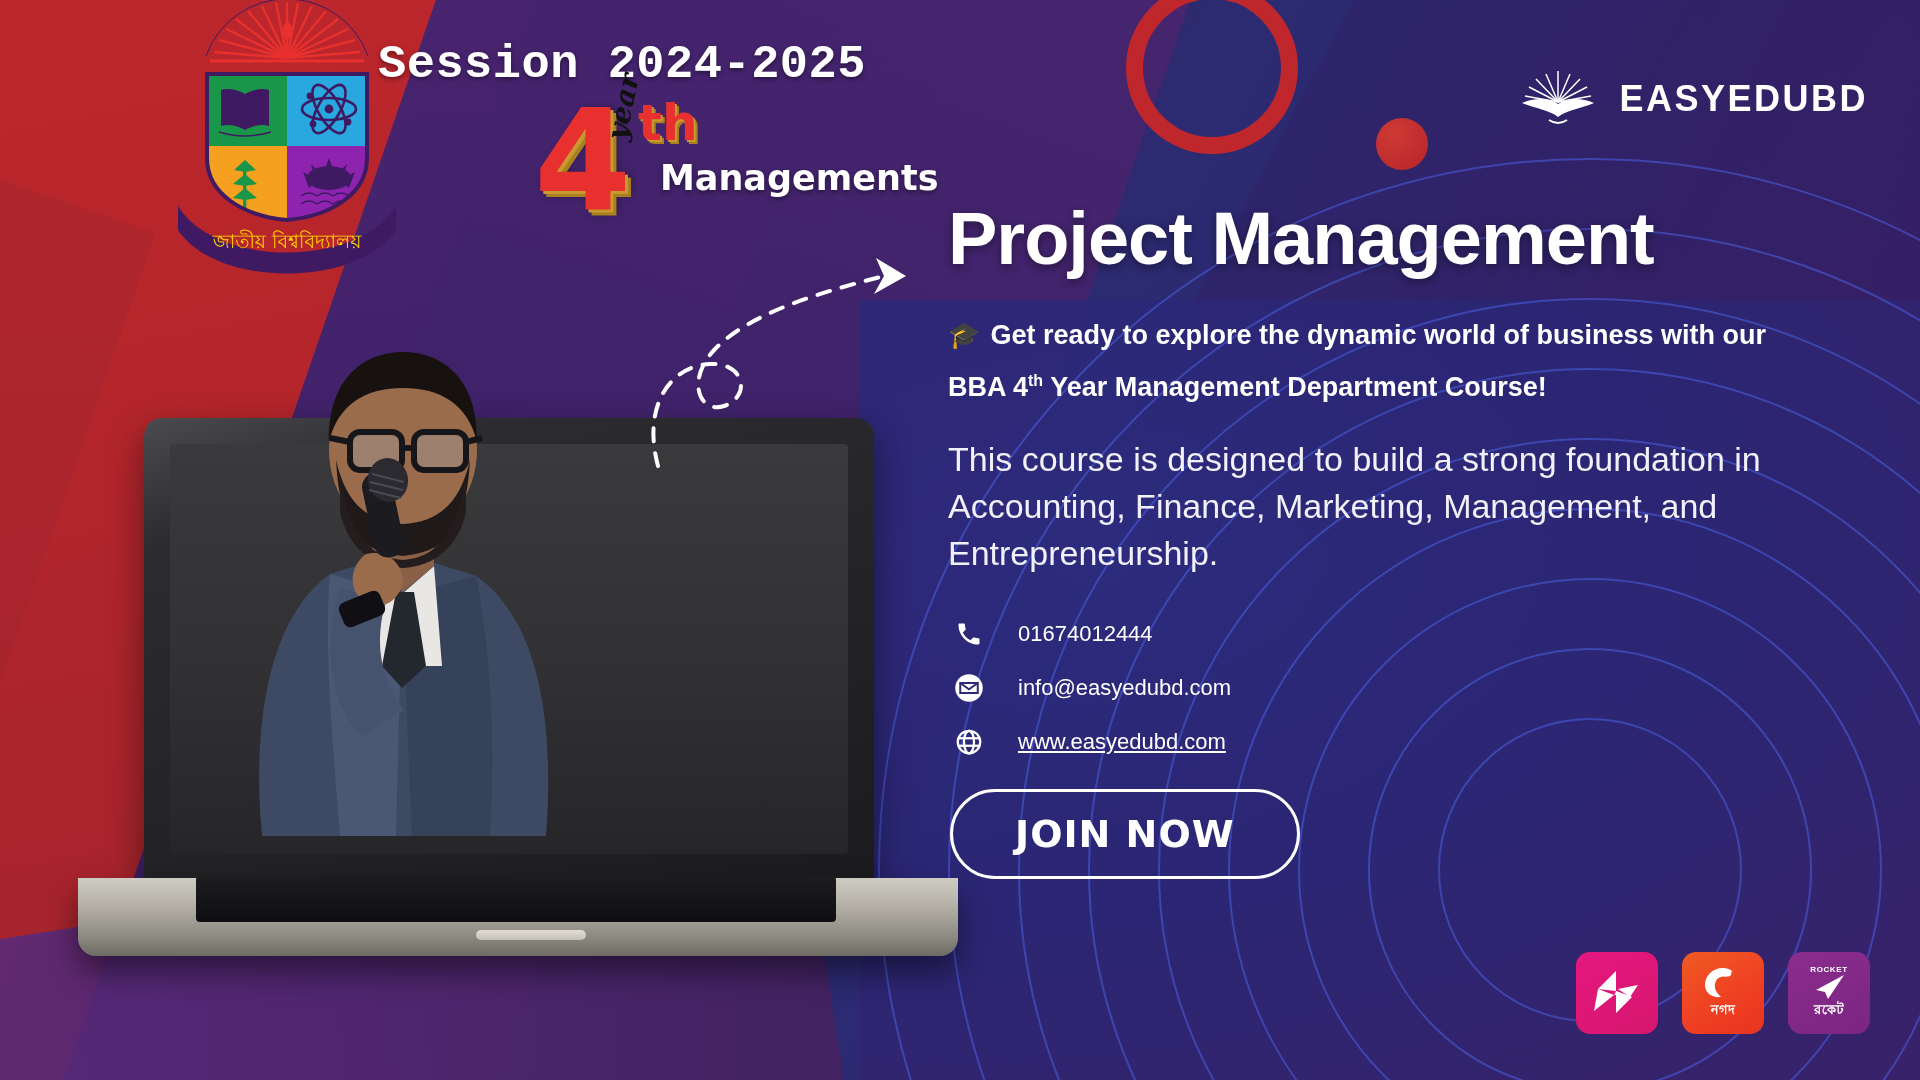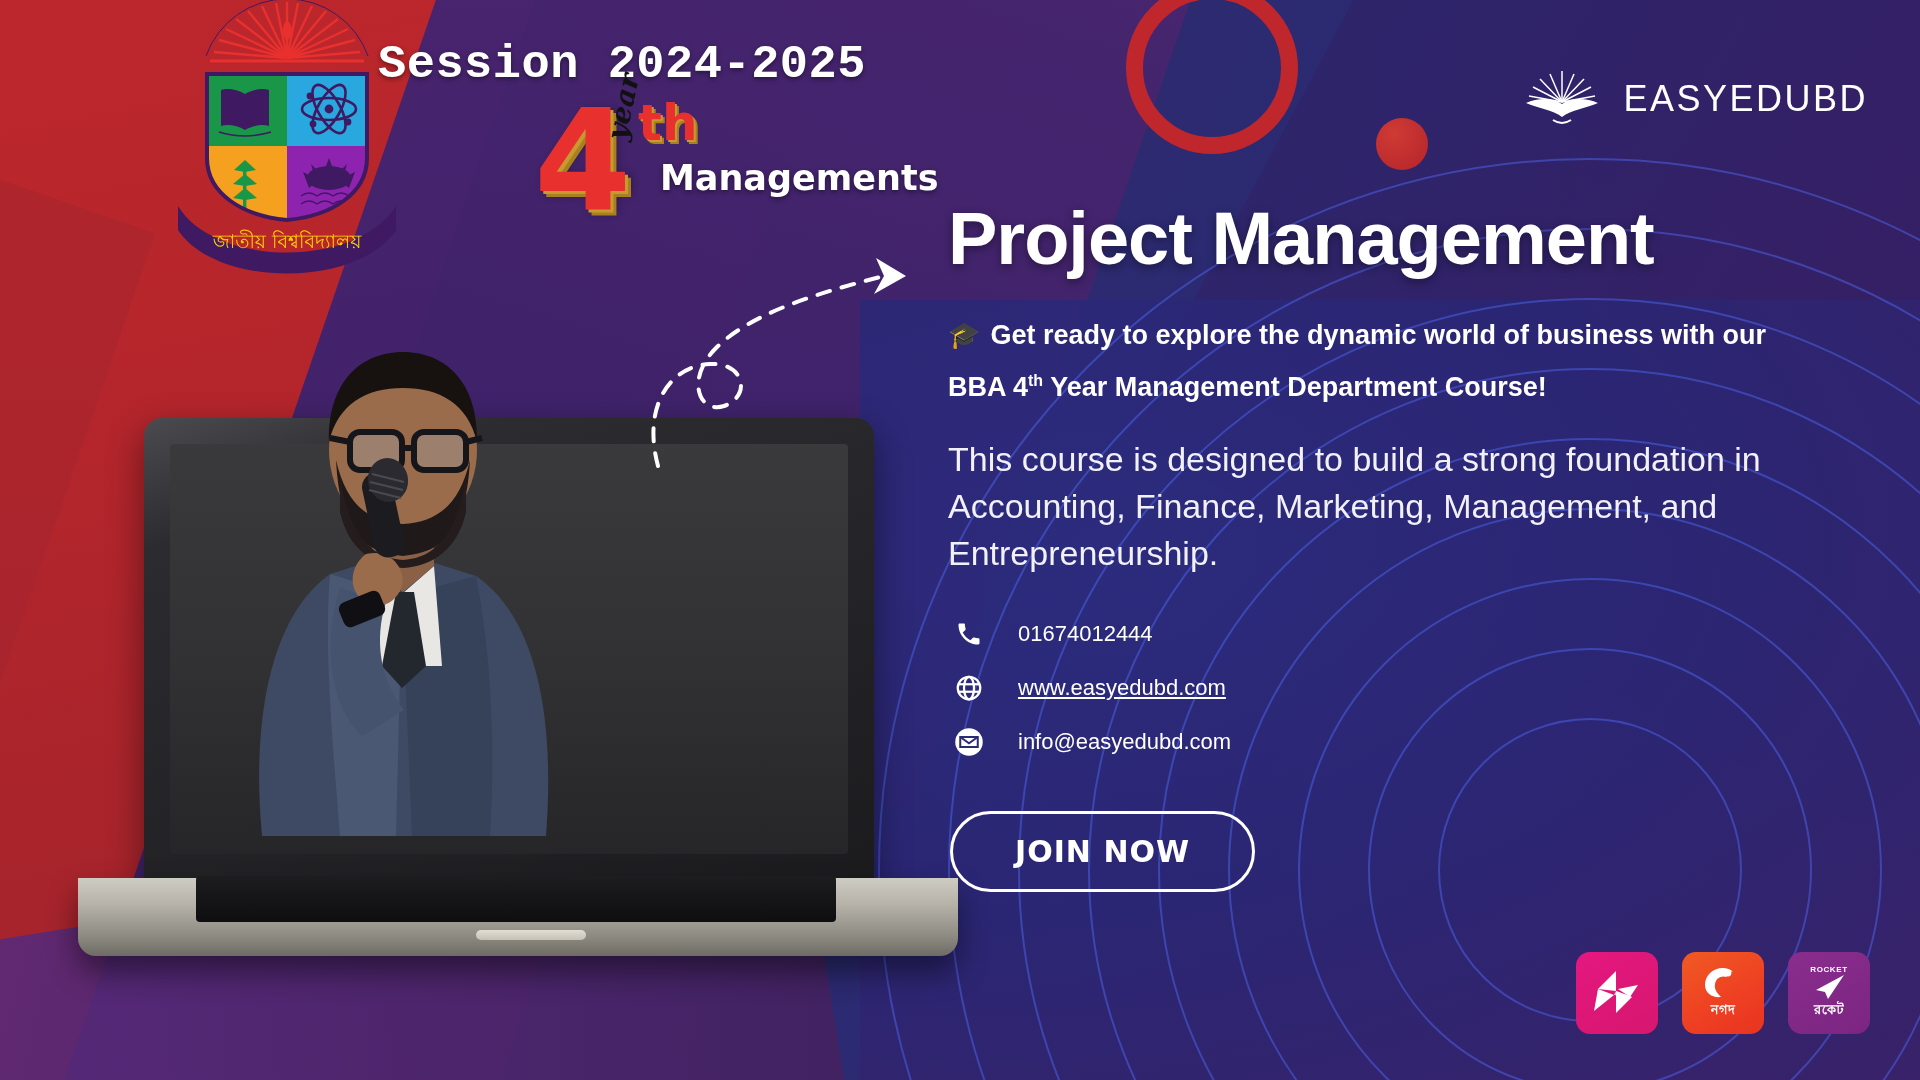--- a/index.html
+++ b/index.html
@@ -70,21 +70,21 @@
   .badge4 .th{position:absolute;left:104px;top:2px;font-size:50px;font-weight:bold;
     font-family:"DejaVu Sans",sans-serif;color:#e8312f;
     text-shadow:2px 2px 0 #c8992f, 4px 4px 0 #a8801f;}
   .badge4 .yr{position:absolute;left:66px;top:44px;font-size:28px;font-style:italic;font-weight:bold;
     font-family:"DejaVu Serif",serif;color:#111;transform:rotate(-78deg);transform-origin:left top;}
   .mgmt{position:absolute;left:660px;top:158px;font-size:35px;font-weight:bold;color:#ffffff;
     font-family:"DejaVu Sans",sans-serif;text-shadow:0 2px 5px rgba(0,0,0,.45);}
 
   
   .brand{position:absolute;right:52px;top:70px;display:flex;align-items:center;gap:22px;}
-  .brand .bname{font-size:36px;font-weight:normal;color:#fff;letter-spacing:2.5px;
+  .brand .bname{font-size:36px;font-weight:bold;color:#fff;letter-spacing:2.5px;
     font-family:"Liberation Sans",sans-serif;}
 
   
   .laptop{position:absolute;left:78px;top:418px;width:880px;height:560px;}
   .lid{position:absolute;left:66px;top:0;width:730px;height:470px;border-radius:18px 18px 6px 6px;
     background:linear-gradient(160deg,#4b4b4f 0%,#2c2c30 18%,#1b1b1e 100%);
     box-shadow:0 14px 36px rgba(0,0,0,.45);}
   .screen{position:absolute;left:26px;top:26px;width:678px;height:410px;border-radius:4px;
     background:linear-gradient(180deg,#3a3a3c 0%,#313133 55%,#262628 100%);overflow:hidden;}
   .base{position:absolute;left:0;top:460px;width:880px;height:78px;border-radius:0 0 18px 18px;
@@ -112,22 +112,22 @@
   .desc{font-size:34px;line-height:47px;color:#f2f0f8;margin:0 0 40px 0;font-weight:400;}
 
   .contacts{margin:0 0 30px 4px;}
   .crow{display:flex;align-items:center;gap:32px;margin-bottom:20px;}
   .crow .ci{width:34px;height:34px;display:flex;align-items:center;justify-content:center;
     color:#fff;flex:0 0 34px;}
   .crow .ctext{font-size:22px;color:#ffffff;}
   .crow .ctext.link{text-decoration:underline;}
 
   .joinbtn{display:inline-block;margin-left:2px;padding:20px 62px;border:3px solid #ffffff;
-    border-radius:60px;background:transparent;color:#ffffff;font-size:30px;font-weight:bold;
-    letter-spacing:1px;font-family:"DejaVu Sans",sans-serif;cursor:pointer;margin-top:22px;}
+    border-radius:60px;background:transparent;color:#ffffff;font-size:38px;font-weight:bold;
+    letter-spacing:1px;font-family:"DejaVu Sans",sans-serif;cursor:pointer;}
 
   
   .pays{position:absolute;right:50px;bottom:46px;display:flex;gap:24px;align-items:center;}
   .pay{width:82px;height:82px;border-radius:14px;position:relative;overflow:hidden;
     display:flex;align-items:center;justify-content:center;flex-direction:column;}
   .pay-bkash{background:linear-gradient(150deg,#e5177f 0%,#d6176f 100%);}
   .pay-nagad{background:linear-gradient(150deg,#f05a22 0%,#ee3f23 60%,#e8341f 100%);}
   .pay-rocket{background:linear-gradient(150deg,#8a2d8e 0%,#7b2581 100%);}
   .pay .plabel{color:#fff;font-size:13px;font-weight:bold;letter-spacing:.4px;}
   .pay .ptiny{color:#fff;font-size:8px;font-weight:bold;letter-spacing:.6px;}
@@ -349,40 +349,40 @@
         <span class="ci">
           <svg width="28" height="28" viewBox="0 0 24 24" fill="#ffffff">
             <path d="M6.6 10.8c1.4 2.8 3.8 5.1 6.6 6.6l2.2-2.2c.3-.3.7-.4 1-.2 1.1.4 2.3.6 3.6.6.6 0 1 .4 1 1V20c0 .6-.4 1-1 1C10.6 21 3 13.4 3 4c0-.6.4-1 1-1h3.5c.6 0 1 .4 1 1 0 1.2.2 2.4.6 3.6.1.3 0 .7-.2 1l-2.3 2.2z"></path>
           </svg>
         </span>
         <span class="ctext">01674012444</span>
       </div>
 
       <div class="crow">
         <span class="ci">
+          <svg width="30" height="30" viewBox="0 0 24 24">
+            <circle cx="12" cy="12" r="11" fill="#ffffff"></circle>
+            <path d="M5 8h14v8H5z" fill="none" stroke="#2b2a72" stroke-width="1.6"></path>
+            <path d="M5 8l7 5 7-5" fill="none" stroke="#2b2a72" stroke-width="1.6"></path>
+          </svg>
+        </span>
+        <span class="ctext">info@easyedubd.com</span>
+      </div>
+
+      <div class="crow">
+        <span class="ci">
           <svg width="30" height="30" viewBox="0 0 24 24" fill="none" stroke="#ffffff" stroke-width="1.8">
             <circle cx="12" cy="12" r="9"></circle>
             <ellipse cx="12" cy="12" rx="4" ry="9"></ellipse>
             <line x1="3" y1="9" x2="21" y2="9"></line>
             <line x1="3" y1="15" x2="21" y2="15"></line>
           </svg>
         </span>
         <span class="ctext link">www.easyedubd.com</span>
       </div>
-
-      <div class="crow">
-        <span class="ci">
-          <svg width="30" height="30" viewBox="0 0 24 24">
-            <circle cx="12" cy="12" r="11" fill="#ffffff"></circle>
-            <path d="M5 8h14v8H5z" fill="none" stroke="#2b2a72" stroke-width="1.6"></path>
-            <path d="M5 8l7 5 7-5" fill="none" stroke="#2b2a72" stroke-width="1.6"></path>
-          </svg>
-        </span>
-        <span class="ctext">info@easyedubd.com</span>
-      </div>
     </div>
 
     <button class="joinbtn">JOIN NOW</button>
   </div>
 
   <div class="pays">
     <div class="pay pay-bkash">
       <svg width="62" height="52" viewBox="0 0 62 52" fill="#ffffff">
         <path d="M30 4 L12 22 L30 24 Z"></path>
         <path d="M12 22 L8 44 L28 28 Z"></path>

